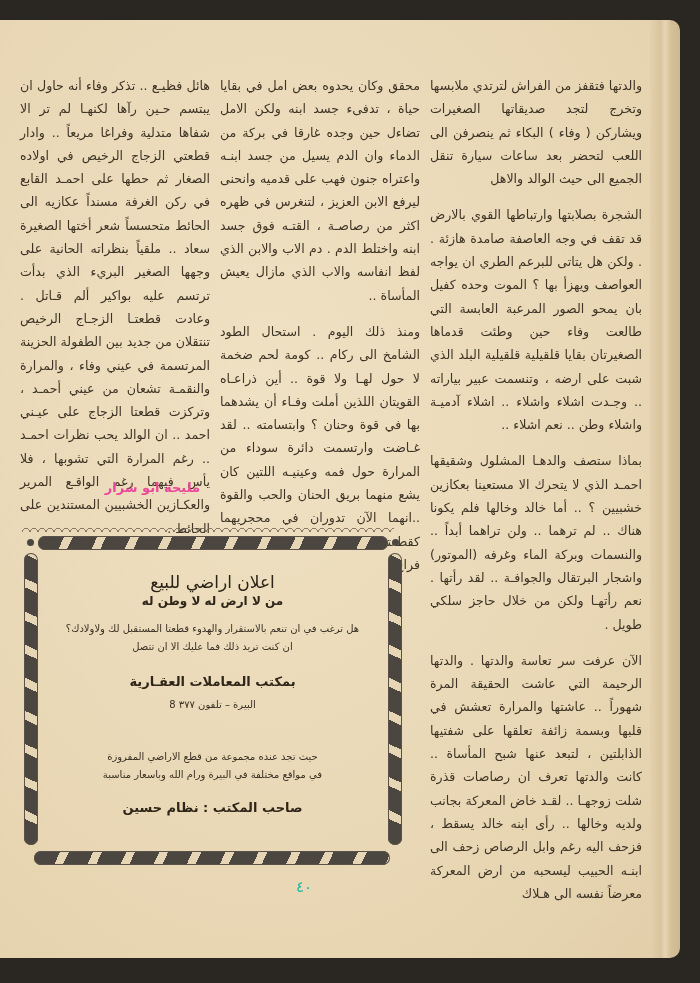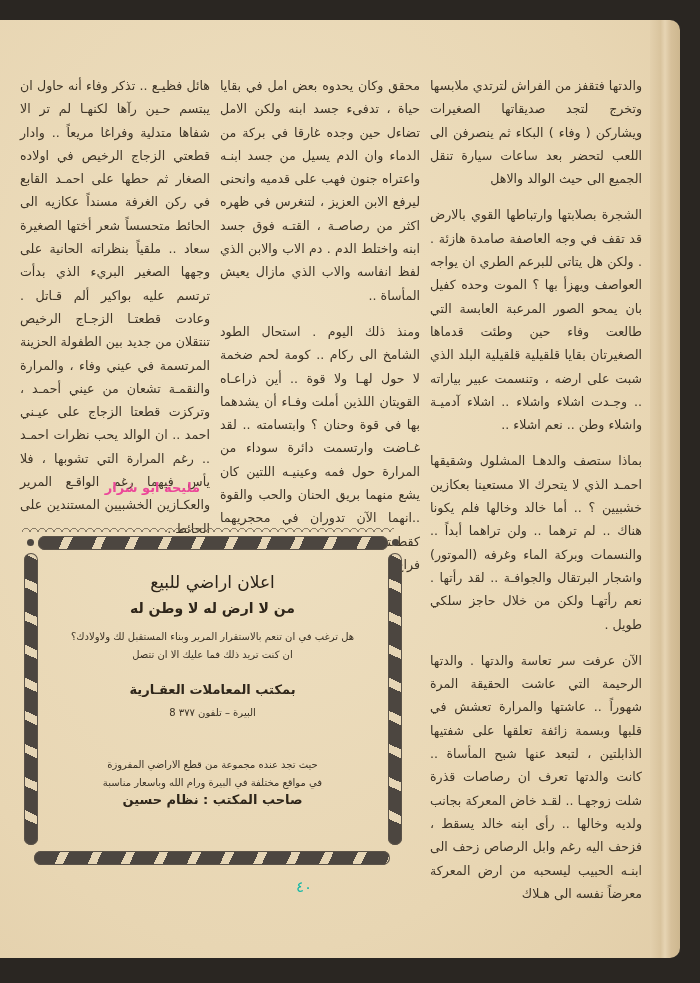--- a/index.html
+++ b/index.html
@@ -51,26 +51,26 @@
     background: repeating-linear-gradient(25deg, #e6d6b6 0px, #e6d6b6 2px, #4c4640 2px, #4c4640 24px, #e6d6b6 24px, #e6d6b6 30px);
     border-radius:7px;
     box-shadow: inset 0 0 0 1px #5a5248;
   }
   .dot { position:absolute; width:7px; height:7px; border-radius:50%; background:#4c4640; }
   .ad-content {
     position:absolute; left:40px; top:560px; width:345px;
     direction:rtl; text-align:center; color:#2f261a;
   }
   .ad-title { font-size:17px; margin-top:12px; letter-spacing:0.5px; color:#2b2318; }
-  .ad-subtitle { font-size:14px; font-weight:bold; margin-top:8px; }
+  .ad-subtitle { font-size:12px; font-weight:bold; margin-top:2px; }
   .ad-q { font-size:10px; margin-top:12px; line-height:18px; color:#3a3124; }
   .ad-office { font-size:13px; font-weight:bold; margin-top:18px; }
   .ad-phone { font-size:10px; margin-top:10px; color:#3a3124; }
   .ad-desc { font-size:10px; margin-top:38px; line-height:18px; color:#3a3124; }
-  .ad-owner { font-size:13px; font-weight:bold; }
+  .ad-owner { font-size:13px; font-weight:bold; margin-top:16px; }
   .page-number {
     position:absolute; left:296px; top:878px; font-size:15px; color:#14b8a6;
   }
 </style>
 </head>
 <body>
 
 <div class="page"></div>
 <div class="page-edge"></div>
 
@@ -99,21 +99,21 @@
   <div class="dot" style="left:392px; top:539px;"></div>
   <div class="rope-h" style="left:38px; top:536px; width:350px;"></div>
   <div class="rope-h" style="left:34px; top:851px; width:356px;"></div>
   <div class="rope-v" style="left:24px; top:553px; height:292px;"></div>
   <div class="rope-v" style="left:388px; top:553px; height:292px;"></div>
 
   <div class="ad-content">
     <div class="ad-title">اعلان اراضي للبيع</div>
     <div class="ad-subtitle">من لا ارض له لا وطن له</div>
     <div class="ad-q">
-      <div>هل ترغب في ان تنعم بالاستقرار المرير وبناء المستقبل لك ولاولادك؟</div>
+      <div>هل ترغب في ان تنعم بالاستقرار والهدوء قطعتا المستقبل لك ولاولادك؟</div>
       <div>ان كنت تريد ذلك فما عليك الا ان تتصل</div>
     </div>
     <div class="ad-office">بمكتب المعاملات العقـارية</div>
     <div class="ad-phone">البيرة – تلفون ٣٧٧ 8</div>
     <div class="ad-desc">
       <div>حيث تجد عنده مجموعة من قطع الاراضي المفروزة</div>
       <div>في مواقع مختلفة في البيرة ورام الله وباسعار مناسبة</div>
     </div>
     <div class="ad-owner">صاحب المكتب : نظام حسين</div>
   </div>

